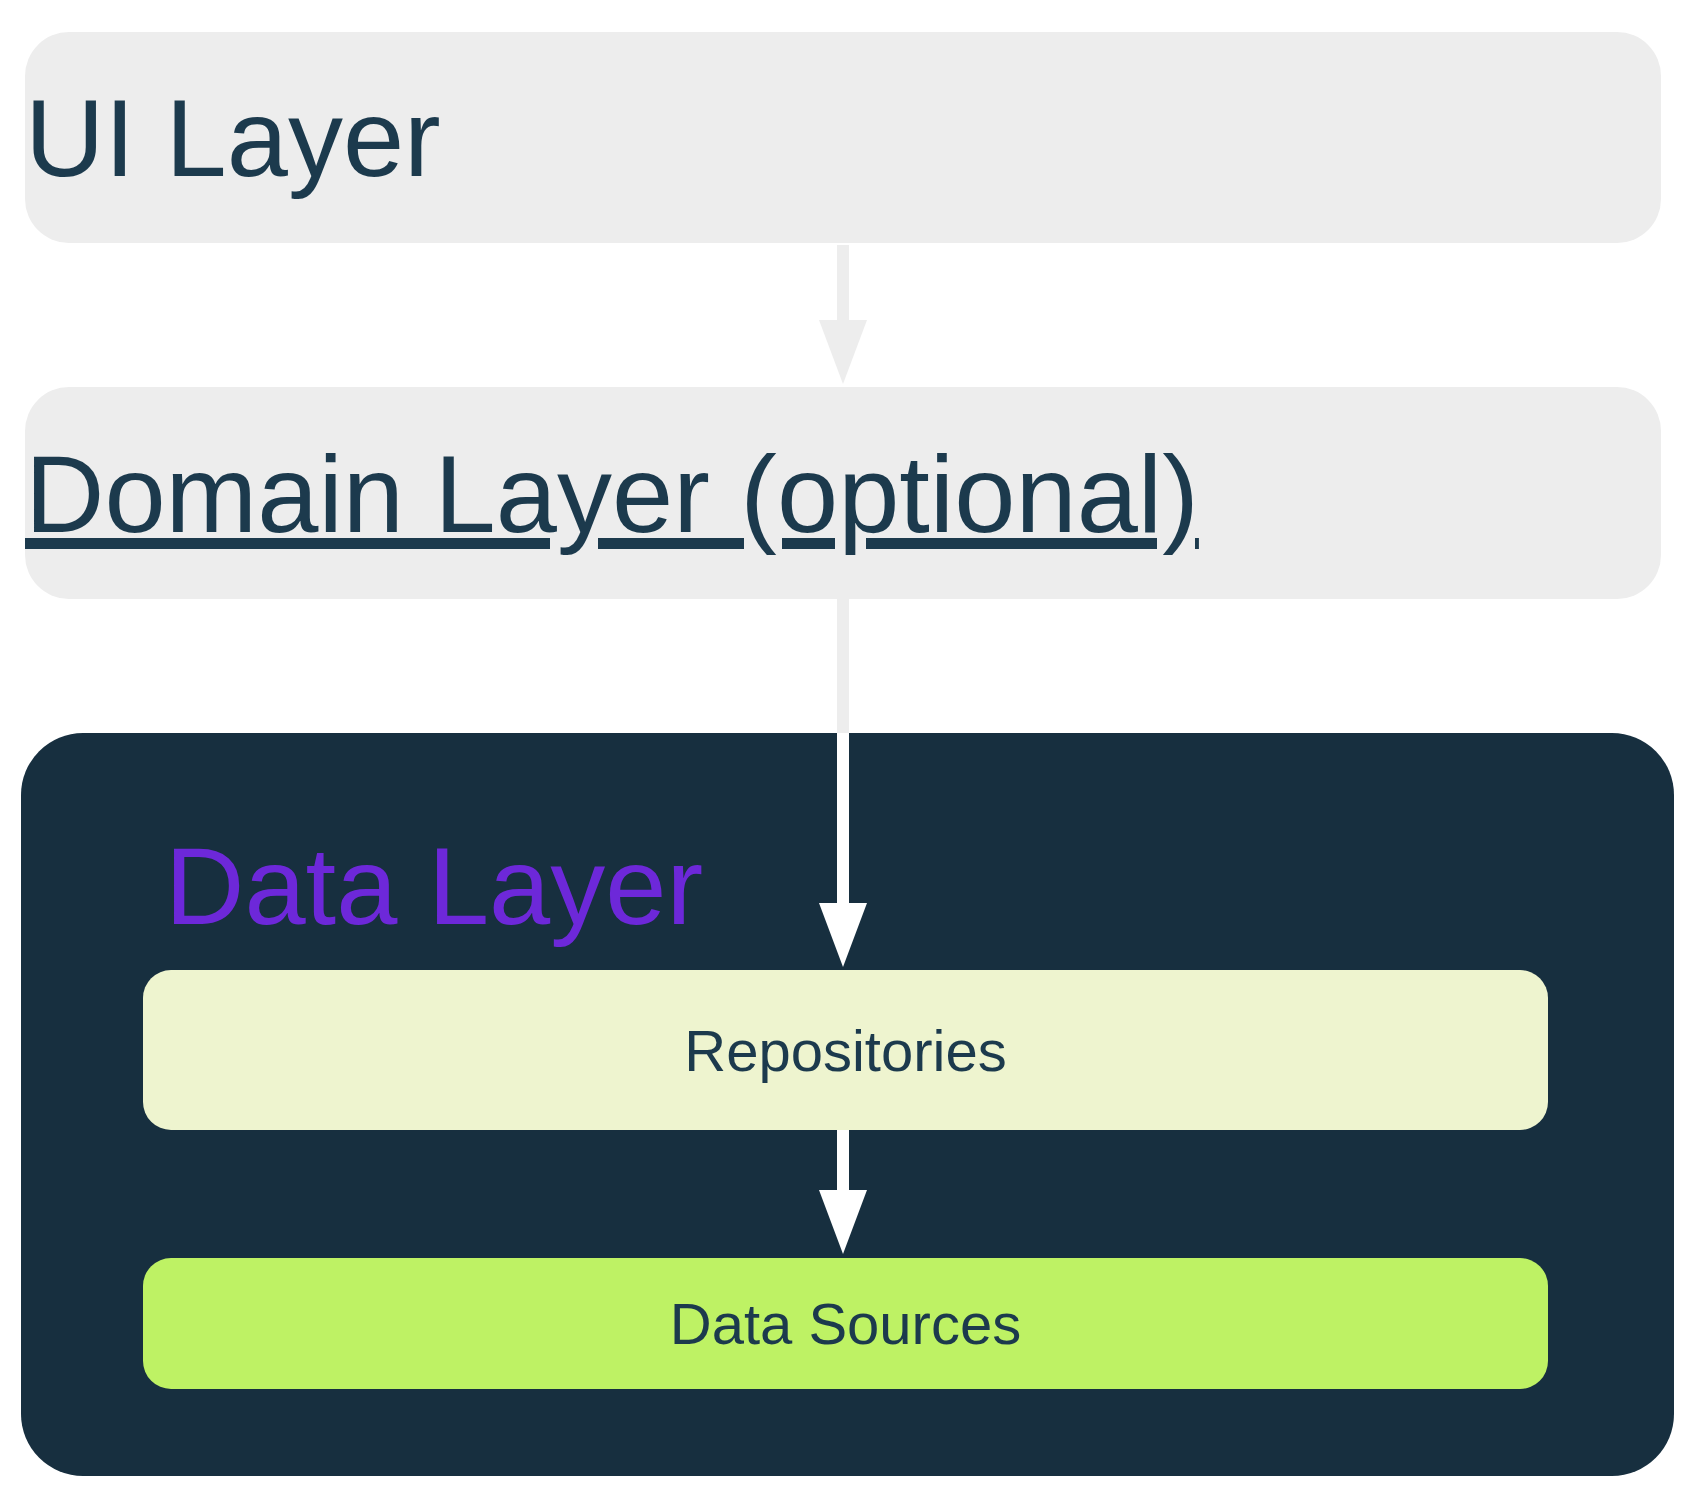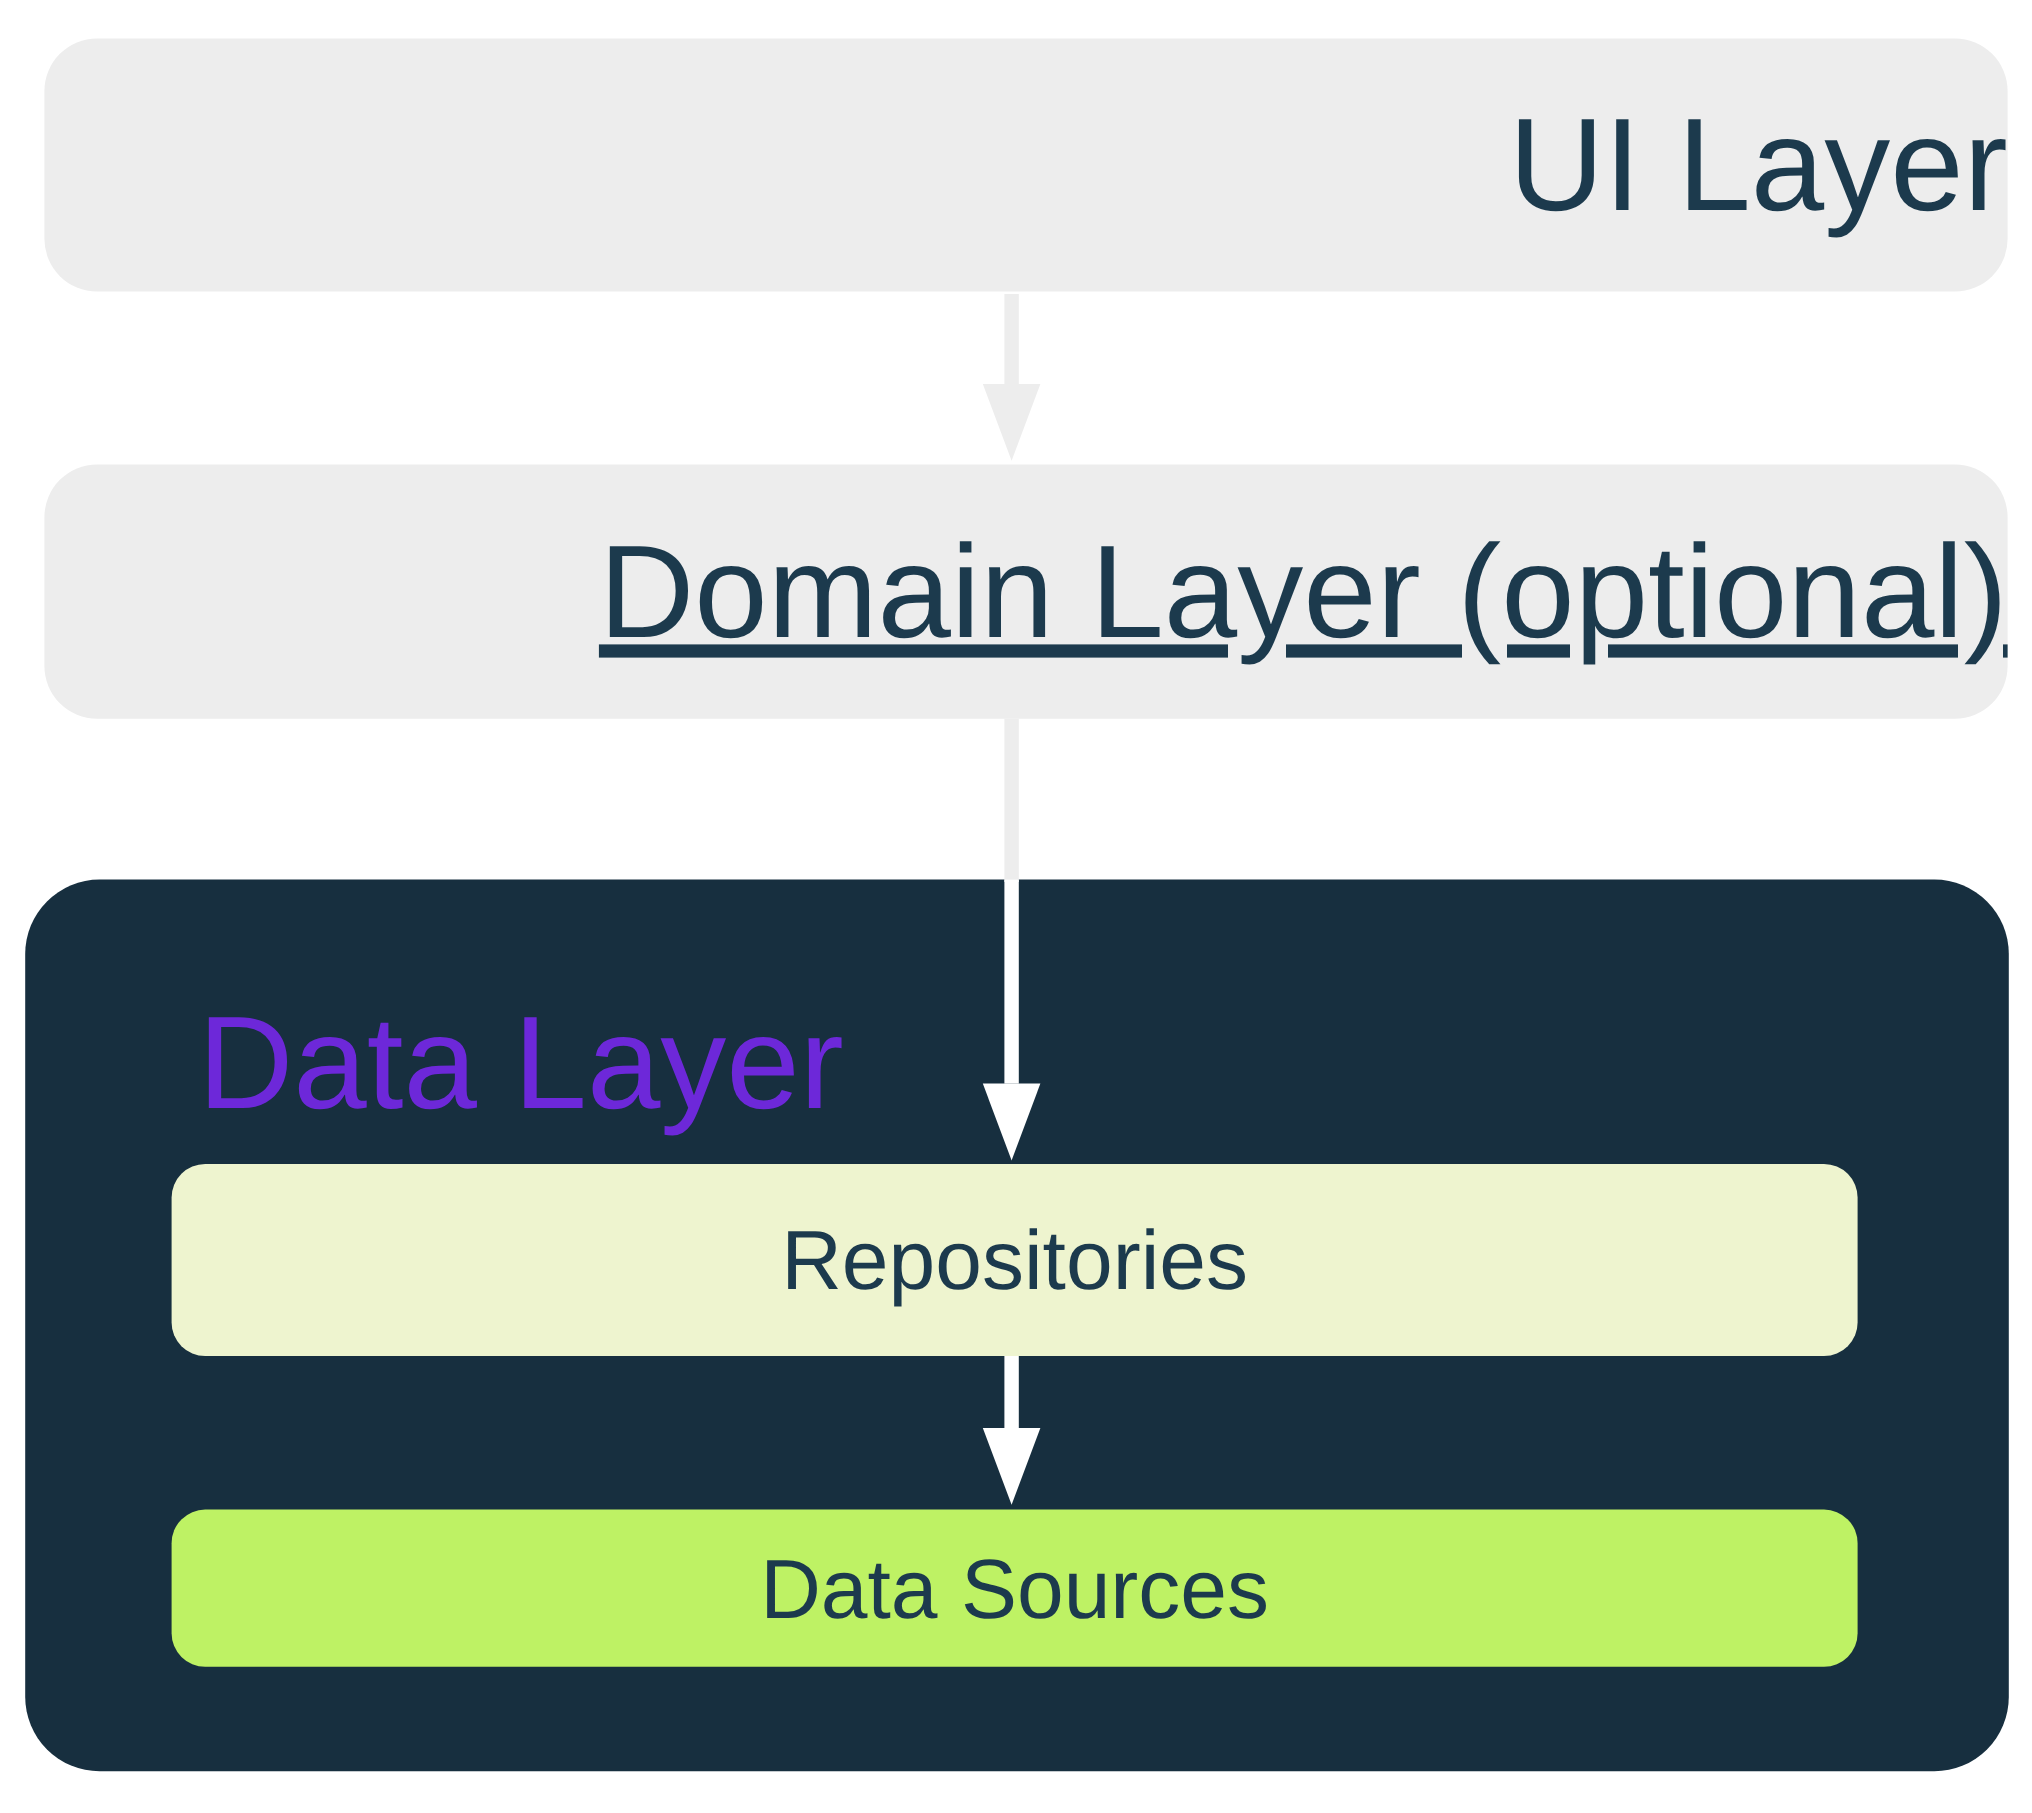--- a/index.html
+++ b/index.html
@@ -14,25 +14,24 @@
 
   
   .gray-box {
     position: absolute;
     left: 25px;
     width: 1636px;
     background: #EDEDED;
     border-radius: 44px;
     display: flex;
     align-items: center;
-    justify-content: flex-end;
+    justify-content: flex-start;
     color: #1C3A4D;
     font-size: 110px;
     white-space: nowrap;
-    margin-left: 12px;
   }
   .ui-box     { top: 32px;  height: 211px; }
   .domain-box { top: 387px; height: 212px; text-decoration: underline; }
 
   
   .dark-box {
     position: absolute;
     left: 21px;
     top: 733px;
     width: 1653px;
@@ -53,21 +52,21 @@
   
   .inner-box {
     position: absolute;
     left: 143px;
     width: 1405px;
     border-radius: 28px;
     display: flex;
     align-items: center;
     justify-content: center;
     color: #1C3A4D;
-    font-size: 70px;
+    font-size: 58px;
     white-space: nowrap;
   }
   .repositories-box { top: 970px;  height: 160px; background: #EEF4CF; }
   .data-sources-box { top: 1258px; height: 131px; background: #bef264; }
 
   
   .stem { position: absolute; left: 837px; width: 12px; }
   .stem.gray  { background: #EDEDED; }
   .stem.white { background: #FFFFFF; }
   .head {

